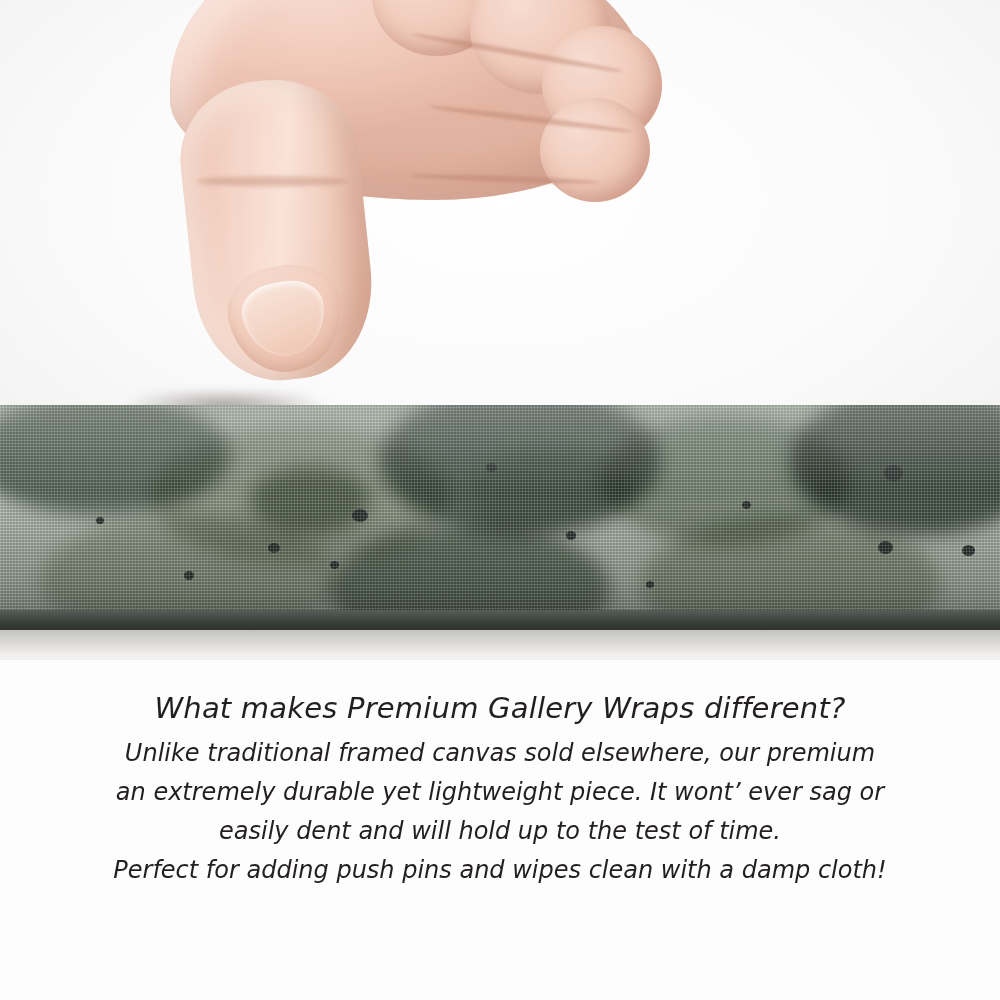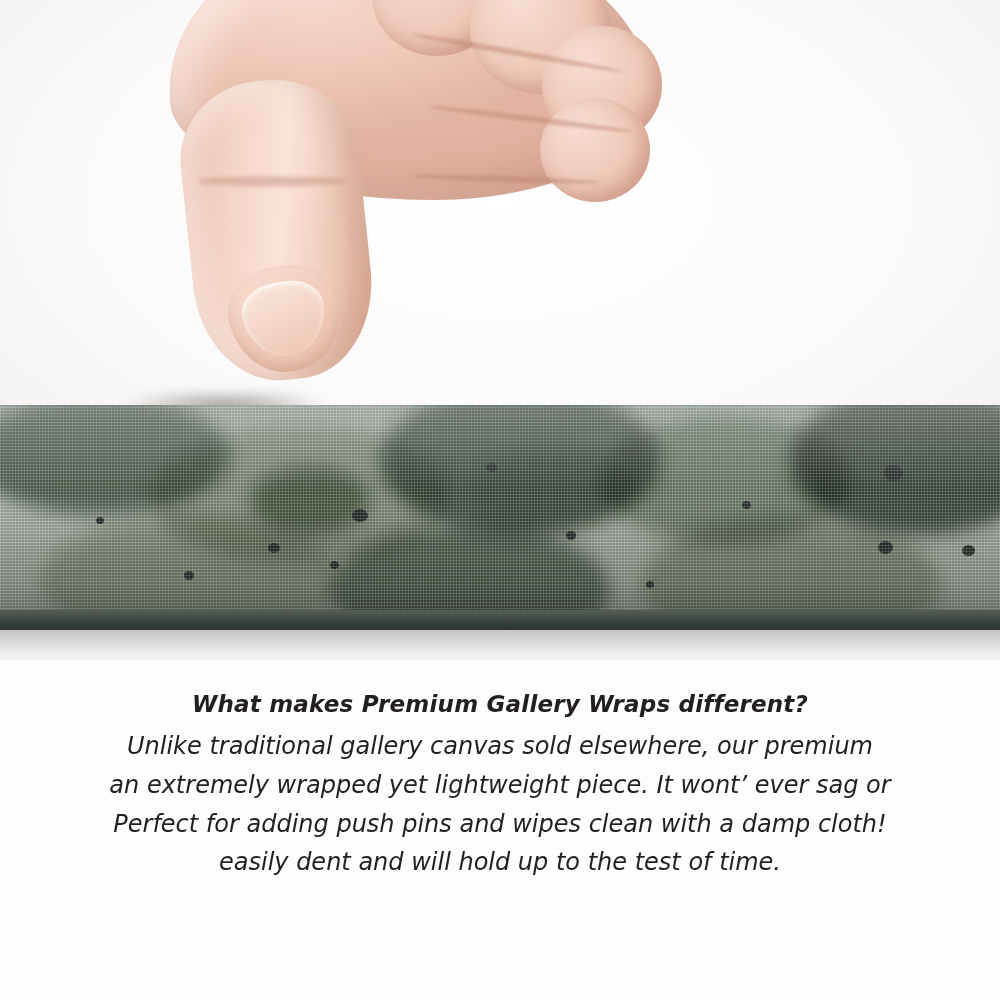--- a/index.html
+++ b/index.html
@@ -203,22 +203,22 @@
     position: absolute;
     left: 0;
     top: 690px;
     width: 1000px;
     text-align: center;
     color: #231f20;
     font-family: "DejaVu Sans", sans-serif;
     font-style: italic;
   }
   .caption-heading {
-    font-size: 23px;
-    font-weight: bold;
+    font-size: 29px;
+    font-weight: normal;
     letter-spacing: 0.2px;
     margin: 0 0 8px 0;
     line-height: 1.25;
   }
   .caption-line {
     font-size: 24px;
     line-height: 1.62;
     margin: 0;
     font-weight: 400;
   }
@@ -276,19 +276,19 @@
       <div class="weave"></div>
       <div class="sheen"></div>
       <div class="band-lip"></div>
     </div>
 
     <div class="band-shadow"></div>
   </div>
 
   <div class="caption">
     <p class="caption-heading">What makes Premium Gallery Wraps different?</p>
-    <p class="caption-line">Unlike traditional gallery canvas sold elsewhere, our premium</p>
-    <p class="caption-line">an extremely wrapped yet lightweight piece. It wont’ ever sag or</p>
+    <p class="caption-line">Unlike traditional framed canvas sold elsewhere, our premium</p>
+    <p class="caption-line">an extremely durable yet lightweight piece. It wont’ ever sag or</p>
+    <p class="caption-line">easily dent and will hold up to the test of time.</p>
     <p class="caption-line">Perfect for adding push pins and wipes clean with a damp cloth!</p>
-    <p class="caption-line">easily dent and will hold up to the test of time.</p>
   </div>
 
 </div>
 
 </body></html>

